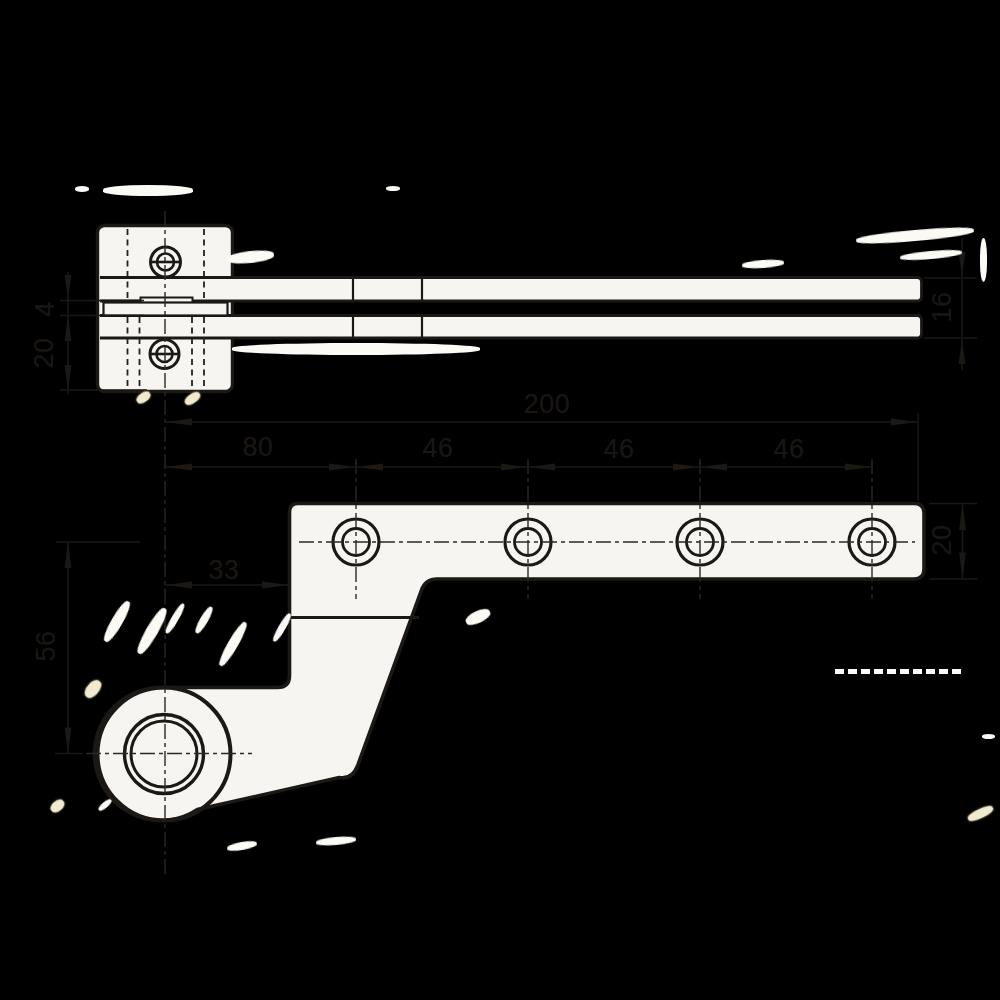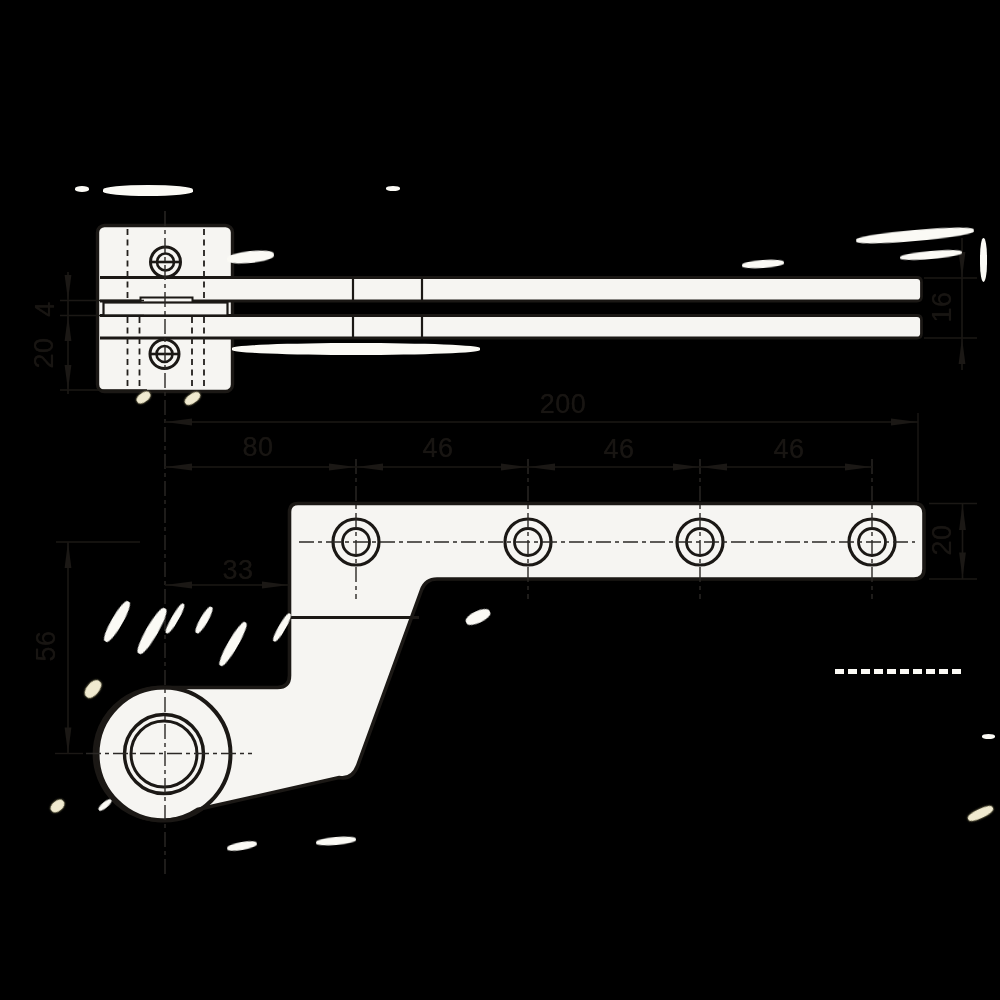--- a/index.html
+++ b/index.html
@@ -144,26 +144,26 @@
       <line class="ext" x1="929" y1="579" x2="977" y2="579"></line>
       <line class="dim" x1="962.5" y1="503.5" x2="962.5" y2="579"></line>
       <polygon class="arrow" points="962.5,504 959.1,530 965.9,530"></polygon>
       <polygon class="arrow" points="962.5,578.5 959.1,552.5 965.9,552.5"></polygon>
     </g>
   </svg>
 
   <div class="dlabel rot" style="left:45px;top:309px;">4</div>
   <div class="dlabel rot" style="left:44px;top:353px;">20</div>
   <div class="dlabel rot" style="left:942px;top:307px;">16</div>
-  <div class="dlabel" style="left:563px;top:404px;">200</div>
+  <div class="dlabel" style="left:547px;top:404px;">200</div>
   <div class="dlabel" style="left:258px;top:447px;">80</div>
   <div class="dlabel" style="left:438px;top:448px;">46</div>
   <div class="dlabel" style="left:619px;top:449px;">46</div>
   <div class="dlabel" style="left:789px;top:449px;">46</div>
-  <div class="dlabel" style="left:238px;top:570px;">33</div>
+  <div class="dlabel" style="left:224px;top:570px;">33</div>
   <div class="dlabel rot" style="left:46px;top:646px;">56</div>
   <div class="dlabel rot" style="left:942px;top:540px;">20</div>
 
   <div class="streak" style="left:103px;top:185px;width:90px;height:11px;"></div>
   <div class="streak" style="left:75px;top:186px;width:14px;height:6px;"></div>
   <div class="streak" style="left:386px;top:186px;width:14px;height:5px;"></div>
   <div class="streak" style="left:227px;top:251px;width:47px;height:12px;transform:rotate(-6deg);"></div>
   <div class="streak" style="left:742px;top:260px;width:42px;height:8px;transform:rotate(-4deg);"></div>
   <div class="streak" style="left:856px;top:230px;width:118px;height:11px;transform:rotate(-5deg);"></div>
   <div class="streak" style="left:900px;top:251px;width:62px;height:8px;transform:rotate(-5deg);"></div>

